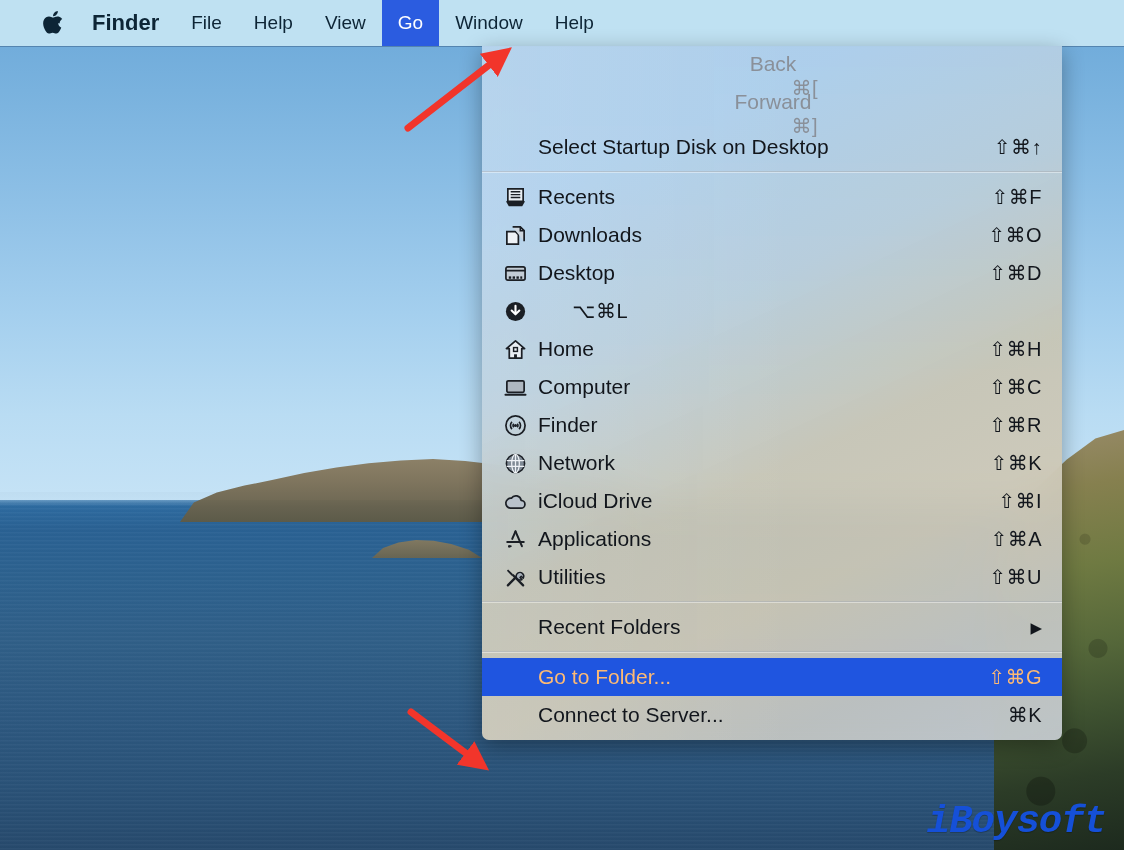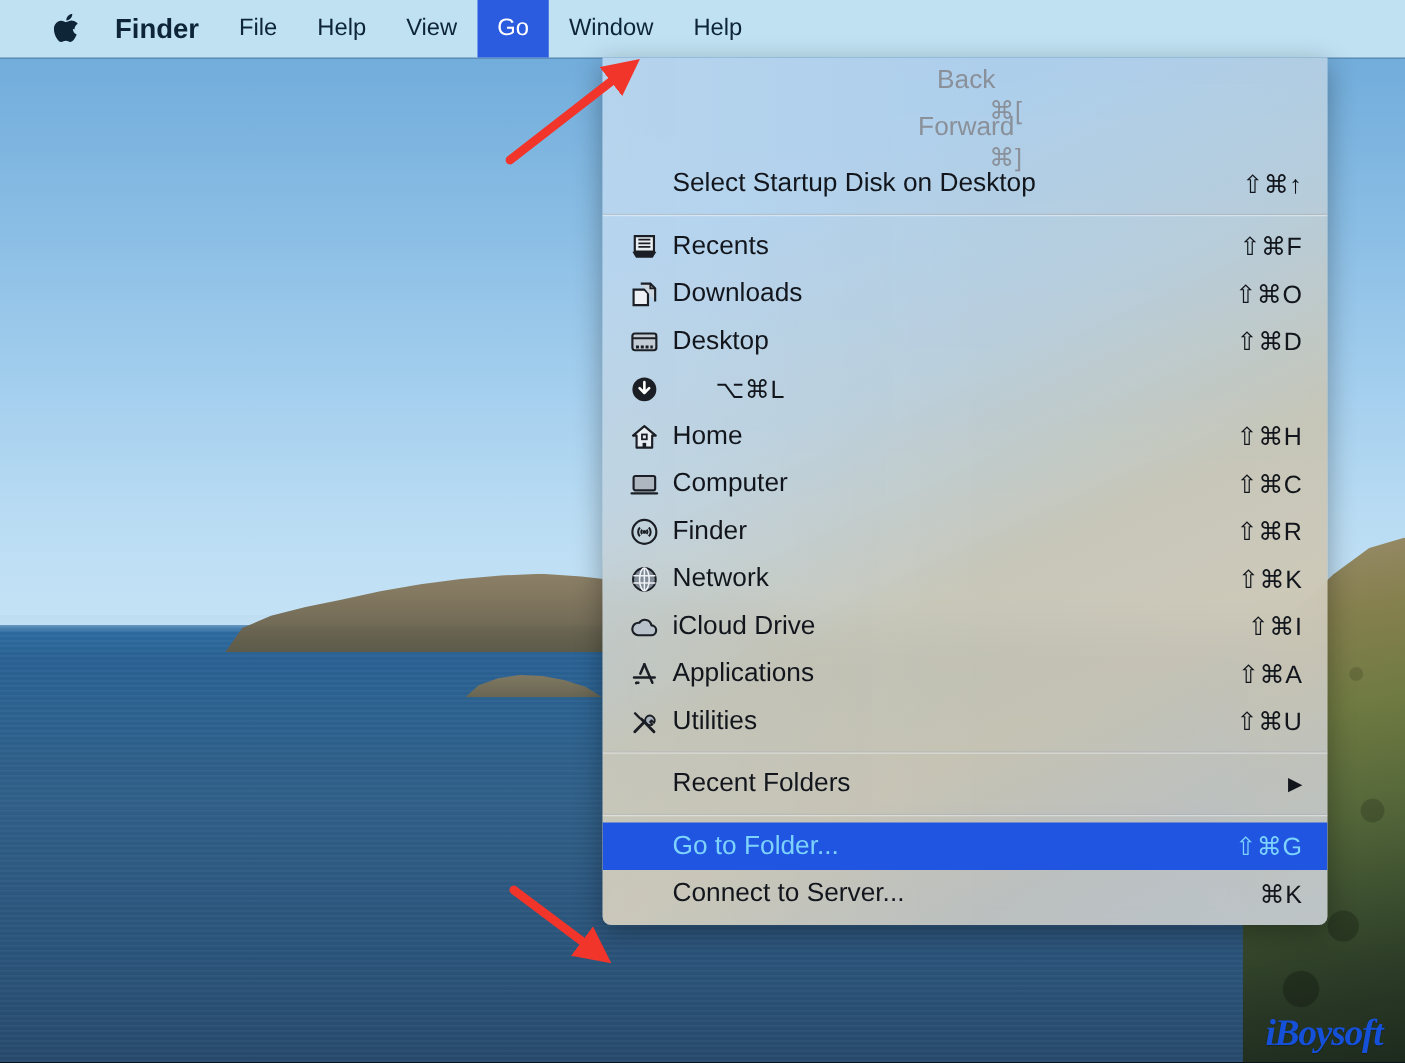--- a/index.html
+++ b/index.html
@@ -181,21 +181,21 @@
     position: relative;
     height: 38px;
     display: flex;
     align-items: center;
     padding: 0 20px 0 22px;
     font-size: 21px;
     color: #12161c;
     white-space: nowrap;
   }
   .menu-row.disabled { color: #8a9099; flex-direction: column; }
-  .menu-row.selected { background: #1f55e0; color: #7dd3fc; }
+  .menu-row.selected { background: #1f55e0; color: #fdba74; }
   .menu-row .icon-slot {
     width: 34px;
     min-width: 34px;
     display: flex;
     align-items: center;
     justify-content: flex-start;
   }
   .menu-row .label { flex: 1; }
   .menu-row .shortcut {
     font-size: 20px;
@@ -222,24 +222,24 @@
     pointer-events: none;
     z-index: 40;
   }
 
   
   #watermark {
     position: absolute;
     right: 18px;
     bottom: 6px;
     z-index: 45;
-    font-family: Liberation Serif, serif;
+    font-family: Liberation Mono, monospace;
     font-style: italic;
     font-weight: bold;
-    font-size: 30px;
+    font-size: 39px;
     color: #1550d8;
     letter-spacing: -1px;
     text-shadow: 0 1px 1px rgba(0,0,0,.25);
   }
 </style>
 </head>
 <body>
 
 <div id="screen">
 

